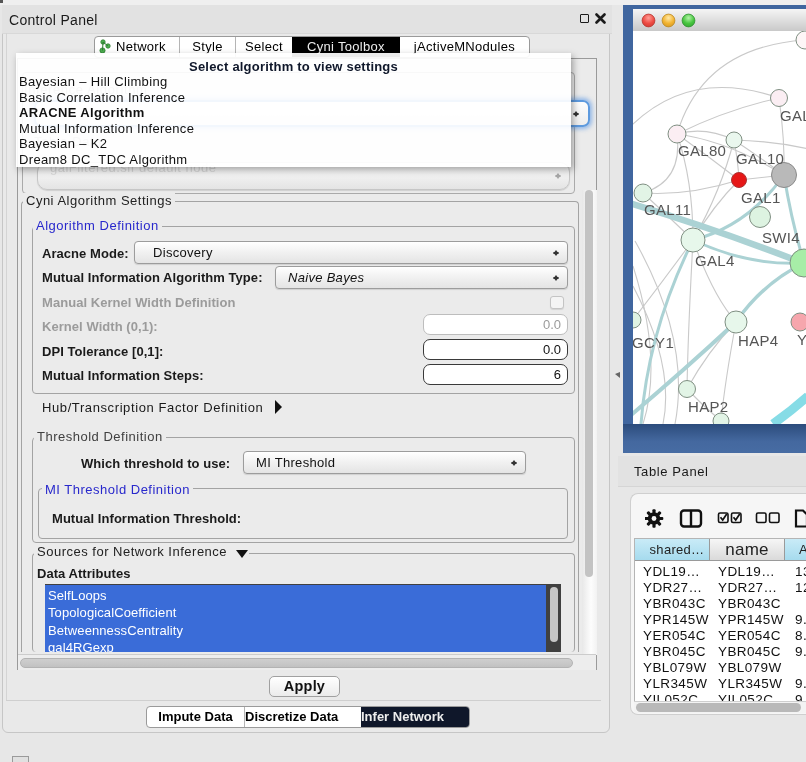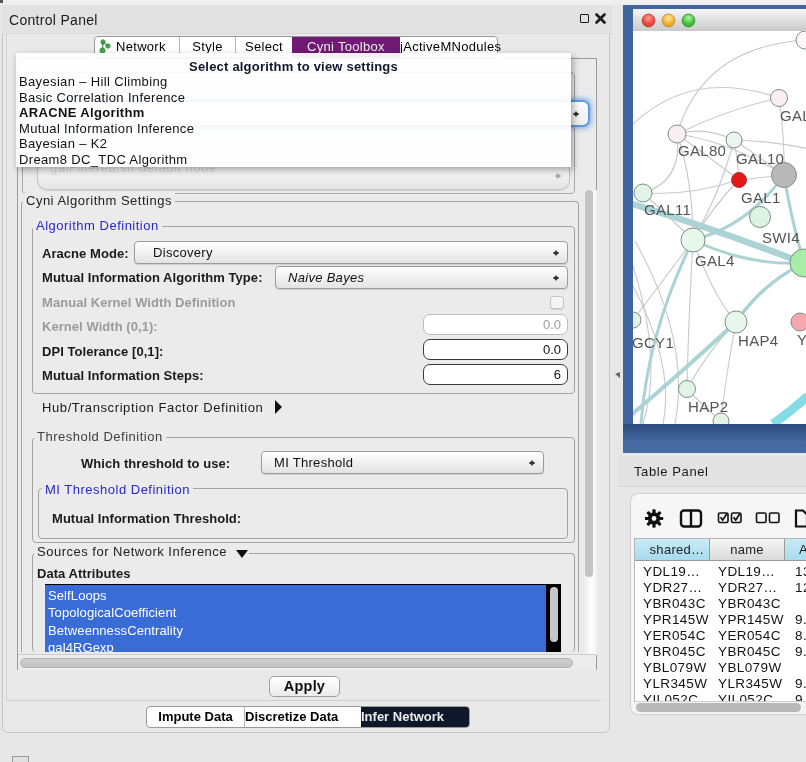--- a/index.html
+++ b/index.html
@@ -37,25 +37,25 @@
 
   <div class="abs" id="cpwin" style="left:2px;top:6px;width:608px;height:727px;background:#e9e9e9;border:1px solid #c6c6c6;border-radius:0 0 6px 6px;box-sizing:border-box;"></div>
 
   <div class="abs" style="left:2px;top:5px;width:610px;height:28px;background:#e2e2e2;border-bottom:1px solid #d8d8d8;"></div>
   <div class="lbl" style="left:9px;top:12px;font-size:14px;letter-spacing:0.3px;">Control Panel</div>
   <div class="abs" style="left:580px;top:14px;width:7px;height:7px;border:1.8px solid #1a1a1a;border-radius:1px;"></div>
   <svg class="abs" style="left:595px;top:13px;" width="11" height="11" viewBox="0 0 11 11">
       <path d="M1.5 1.5 L9.5 9.5 M9.5 1.5 L1.5 9.5" stroke="#1a1a1a" stroke-width="2.6" stroke-linecap="round"></path>
     </svg>
 
-  <div class="abs" id="toptabs" style="left:94px;top:36px;width:404px;height:22px;background:#fff;border:1px solid #9a9a9a;border-radius:4px;box-sizing:border-box;display:flex;">
+  <div class="abs" id="toptabs" style="left:94px;top:36px;width:436px;height:22px;background:#fff;border:1px solid #9a9a9a;border-radius:4px;box-sizing:border-box;display:flex;">
     <div style="flex:0 0 84px;border-right:1px solid #b5b5b5;text-align:center;font-size:13px;line-height:20px;letter-spacing:0.3px;">&nbsp;&nbsp;Network</div>
     <div style="flex:0 0 55px;border-right:1px solid #b5b5b5;text-align:center;font-size:13px;line-height:20px;letter-spacing:0.3px;">Style</div>
     <div style="flex:0 0 56px;text-align:center;font-size:13px;line-height:20px;letter-spacing:0.3px;">Select</div>
-    <div style="flex:0 0 108px;background:#701a75;color:#ededed;text-align:center;font-size:13px;line-height:20px;letter-spacing:0.3px;">Cyni Toolbox</div>
+    <div style="flex:0 0 108px;background:#000000;color:#ededed;text-align:center;font-size:13px;line-height:20px;letter-spacing:0.3px;">Cyni Toolbox</div>
     <div style="flex:1;text-align:center;font-size:13px;line-height:20px;letter-spacing:0.3px;">jActiveMNodules</div>
   </div>
 
   <svg class="abs" style="left:99px;top:39px;" width="12" height="15">
     <circle cx="4" cy="3" r="2.2" fill="#4caf50" stroke="#2e7d32" stroke-width="0.8"></circle>
     <circle cx="3.5" cy="11.5" r="2.6" fill="#4caf50" stroke="#2e7d32" stroke-width="0.8"></circle>
     <circle cx="9" cy="7" r="2.2" fill="#4caf50" stroke="#2e7d32" stroke-width="0.8"></circle>
     <path d="M4 3 L3.5 11.5 M4 3 L9 7" stroke="#2e7d32" stroke-width="1" fill="none"></path>
   </svg>
 
@@ -106,37 +106,37 @@
   <div class="lbl bold" style="left:42px;top:368px;">Mutual Information Steps:</div>
   <div class="tfield" style="left:423px;top:364px;width:137px;height:19px;border:1.5px solid #3a3a3a;line-height:19px;padding-right:6px;color:#111;">6</div>
 
   <div class="lbl" style="left:42px;top:400px;">Hub/Transcription Factor Definition</div>
   <div class="abs" style="left:275px;top:400px;width:0;height:0;border-left:7.5px solid #111;border-top:7px solid transparent;border-bottom:7px solid transparent;"></div>
 
   <div class="gbox" style="left:32px;top:437px;width:541px;height:104px;"></div>
   <div class="gtitle" style="left:34px;top:429px;color:#404040;">Threshold Definition</div>
 
   <div class="lbl bold" style="left:81px;top:456px;">Which threshold to use:</div>
-  <div class="combo" style="left:261px;top:451px;width:281px;height:21px;">
+  <div class="combo" style="left:243px;top:451px;width:281px;height:21px;">
     <span class="ctext">MI Threshold</span>
       <span class="spin"></span>
   </div>
 
   <div class="gbox" style="left:38px;top:488px;width:528px;height:49px;"></div>
   <div class="gtitle" style="left:42px;top:482px;color:#2828cc;">MI Threshold Definition</div>
 
   <div class="lbl bold" style="left:52px;top:511px;">Mutual Information Threshold:</div>
 
   <div class="gbox" style="left:32px;top:553px;width:541px;height:98px;border-bottom:none;"></div>
   <div class="gtitle" style="left:34px;top:544px;color:#222;padding-right:22px;">Sources for Network Inference</div>
   <div class="abs" style="left:236px;top:550px;width:0;height:0;border-top:8px solid #111;border-left:6.5px solid transparent;border-right:6.5px solid transparent;"></div>
 
   <div class="lbl bold" style="left:37px;top:566px;">Data Attributes</div>
 
-  <div class="abs" style="left:45px;top:584px;width:516px;height:68px;background:#000000;overflow:hidden;">
+  <div class="abs" style="left:45px;top:584px;width:516px;height:68px;background:#404040;overflow:hidden;">
     <div class="abs" style="left:0px;top:1px;width:501px;height:67px;background:#3a6cd8;"></div>
     <div class="abs" style="left:3px;top:3.2px;font-size:13px;color:#fff;line-height:17.2px;letter-spacing:0.1px;">SelfLoops<br>TopologicalCoefficient<br>BetweennessCentrality<br>gal4RGexp</div>
     <div class="thumb" style="left:505px;top:3px;width:8px;height:55px;background:#c6c6c6;"></div>
   </div>
 
   <div class="abs" style="left:582px;top:190px;width:15px;height:465px;background:linear-gradient(90deg,#e8e8e8,#fdfdfd 60%,#f2f2f2);"></div>
   <div class="thumb" style="left:584.5px;top:190px;width:8px;height:387px;background:#c3c3c3;"></div>
   <div class="abs" style="left:18px;top:654px;width:578px;height:15px;background:#ededed;border-top:1px solid #cccccc;"></div>
   <div class="thumb" style="left:20px;top:658px;width:553px;height:9.5px;background:linear-gradient(#cfcfcf,#c2c2c2);border:1px solid #b3b3b3;box-sizing:border-box;border-radius:5px;"></div>
 
@@ -295,21 +295,21 @@
       <rect x="111.5" y="4" width="9.5" height="9.5" rx="1.5" stroke-width="1.6"></rect>
       <rect x="124.5" y="4" width="9.5" height="9.5" rx="1.5" stroke-width="1.6"></rect>
     </g>
 
     <path d="M151 1.5 h7 l4 4 v12 h-11 z" fill="none" stroke="#111" stroke-width="2.2"></path>
   </svg>
 
   <div class="abs" style="left:634px;top:538px;width:172px;height:163px;background:#fff;border:1px solid #b5b5b5;border-right:none;border-bottom:none;box-sizing:border-box;overflow:hidden;">
 
     <div class="abs" style="left:0;top:0;width:75px;height:22px;background:linear-gradient(#c9ebf7,#a6dbee);border-right:1px solid #9a9a9a;border-bottom:1px solid #9a9a9a;text-align:center;font-size:13px;line-height:22px;color:#222;box-sizing:border-box;letter-spacing:0.3px;text-indent:10px;">shared…</div>
-    <div class="abs" style="left:75px;top:0;width:75px;height:22px;background:linear-gradient(#f6f6f6,#dadada);border-right:1px solid #9a9a9a;border-bottom:1px solid #9a9a9a;text-align:center;font-size:13px;line-height:22px;color:#222;box-sizing:border-box;letter-spacing:0.3px;">name</div>
+    <div class="abs" style="left:75px;top:0;width:75px;height:22px;background:linear-gradient(#f6f6f6,#dadada);border-right:1px solid #9a9a9a;border-bottom:1px solid #9a9a9a;text-align:center;font-size:17px;line-height:22px;color:#222;box-sizing:border-box;letter-spacing:0.3px;">name</div>
     <div class="abs" style="left:150px;top:0;width:25px;height:22px;background:linear-gradient(#c9ebf7,#a6dbee);border-bottom:1px solid #9a9a9a;font-size:13px;line-height:22px;color:#222;box-sizing:border-box;padding-left:14px;">A</div>
 
     <div class="abs" style="left:8px;top:25px;font-size:13.5px;line-height:16px;color:#111;letter-spacing:0.4px;">YDL19…<br>YDR27…<br>YBR043C<br>YPR145W<br>YER054C<br>YBR045C<br>YBL079W<br>YLR345W<br>YIL052C</div>
     <div class="abs" style="left:83px;top:25px;font-size:13.5px;line-height:16px;color:#111;letter-spacing:0.4px;">YDL19…<br>YDR27…<br>YBR043C<br>YPR145W<br>YER054C<br>YBR045C<br>YBL079W<br>YLR345W<br>YIL052C</div>
     <div class="abs" style="left:160px;top:25px;font-size:13.5px;line-height:16px;color:#111;letter-spacing:0.4px;">13<br>12<br><br>9.<br>8.<br>9.<br><br>9.<br>9</div>
   </div>
 
   <div class="abs" style="left:634px;top:701px;width:172px;height:12px;background:#f3f3f3;border-top:1px solid #cfcfcf;box-sizing:border-box;"></div>
   <div class="thumb" style="left:636px;top:702.5px;width:165px;height:9px;background:#b9b9b9;"></div>
   </div>

